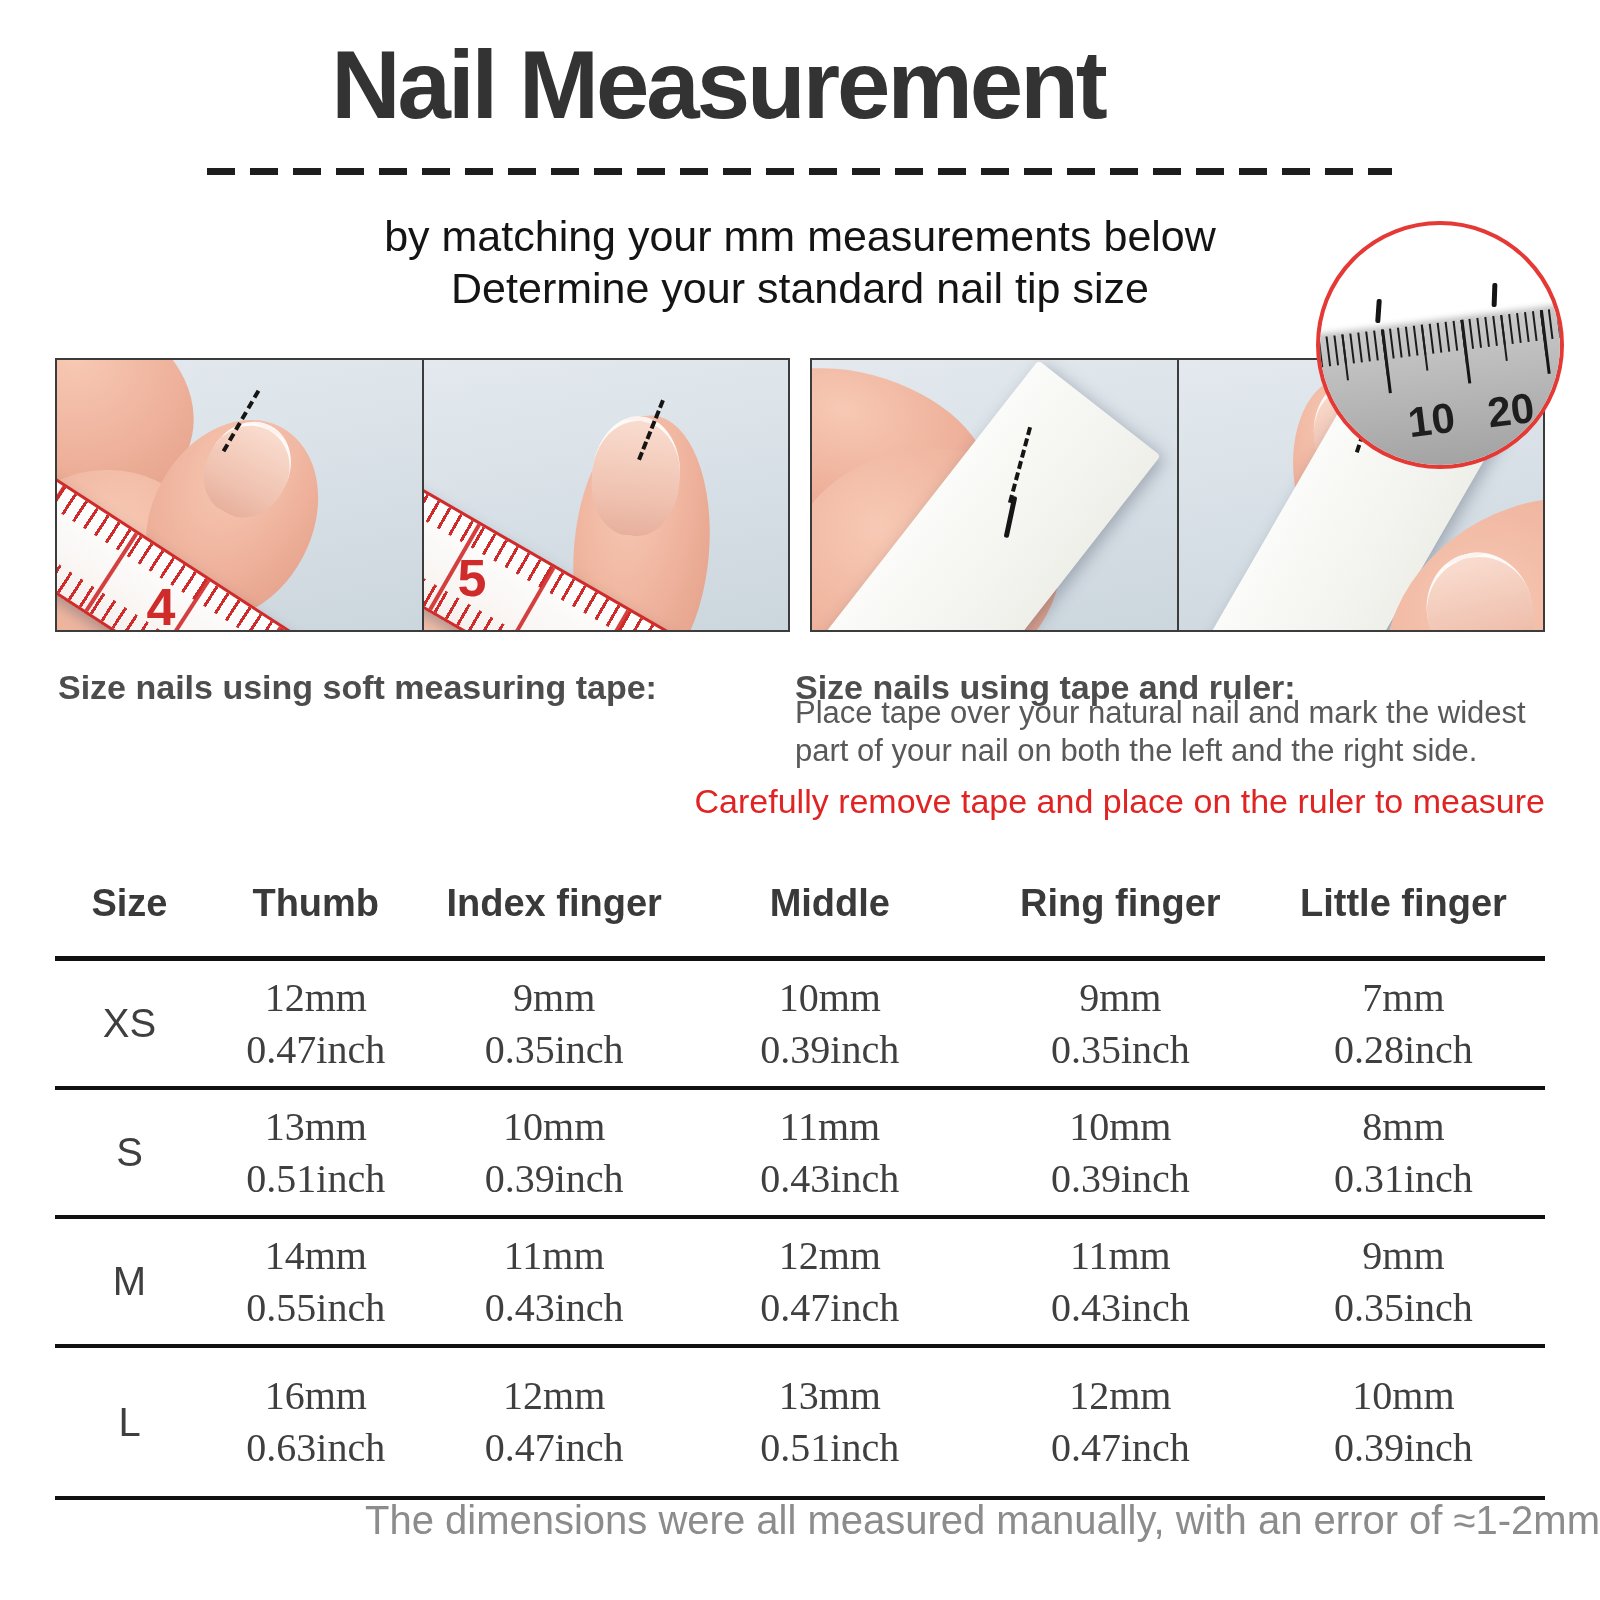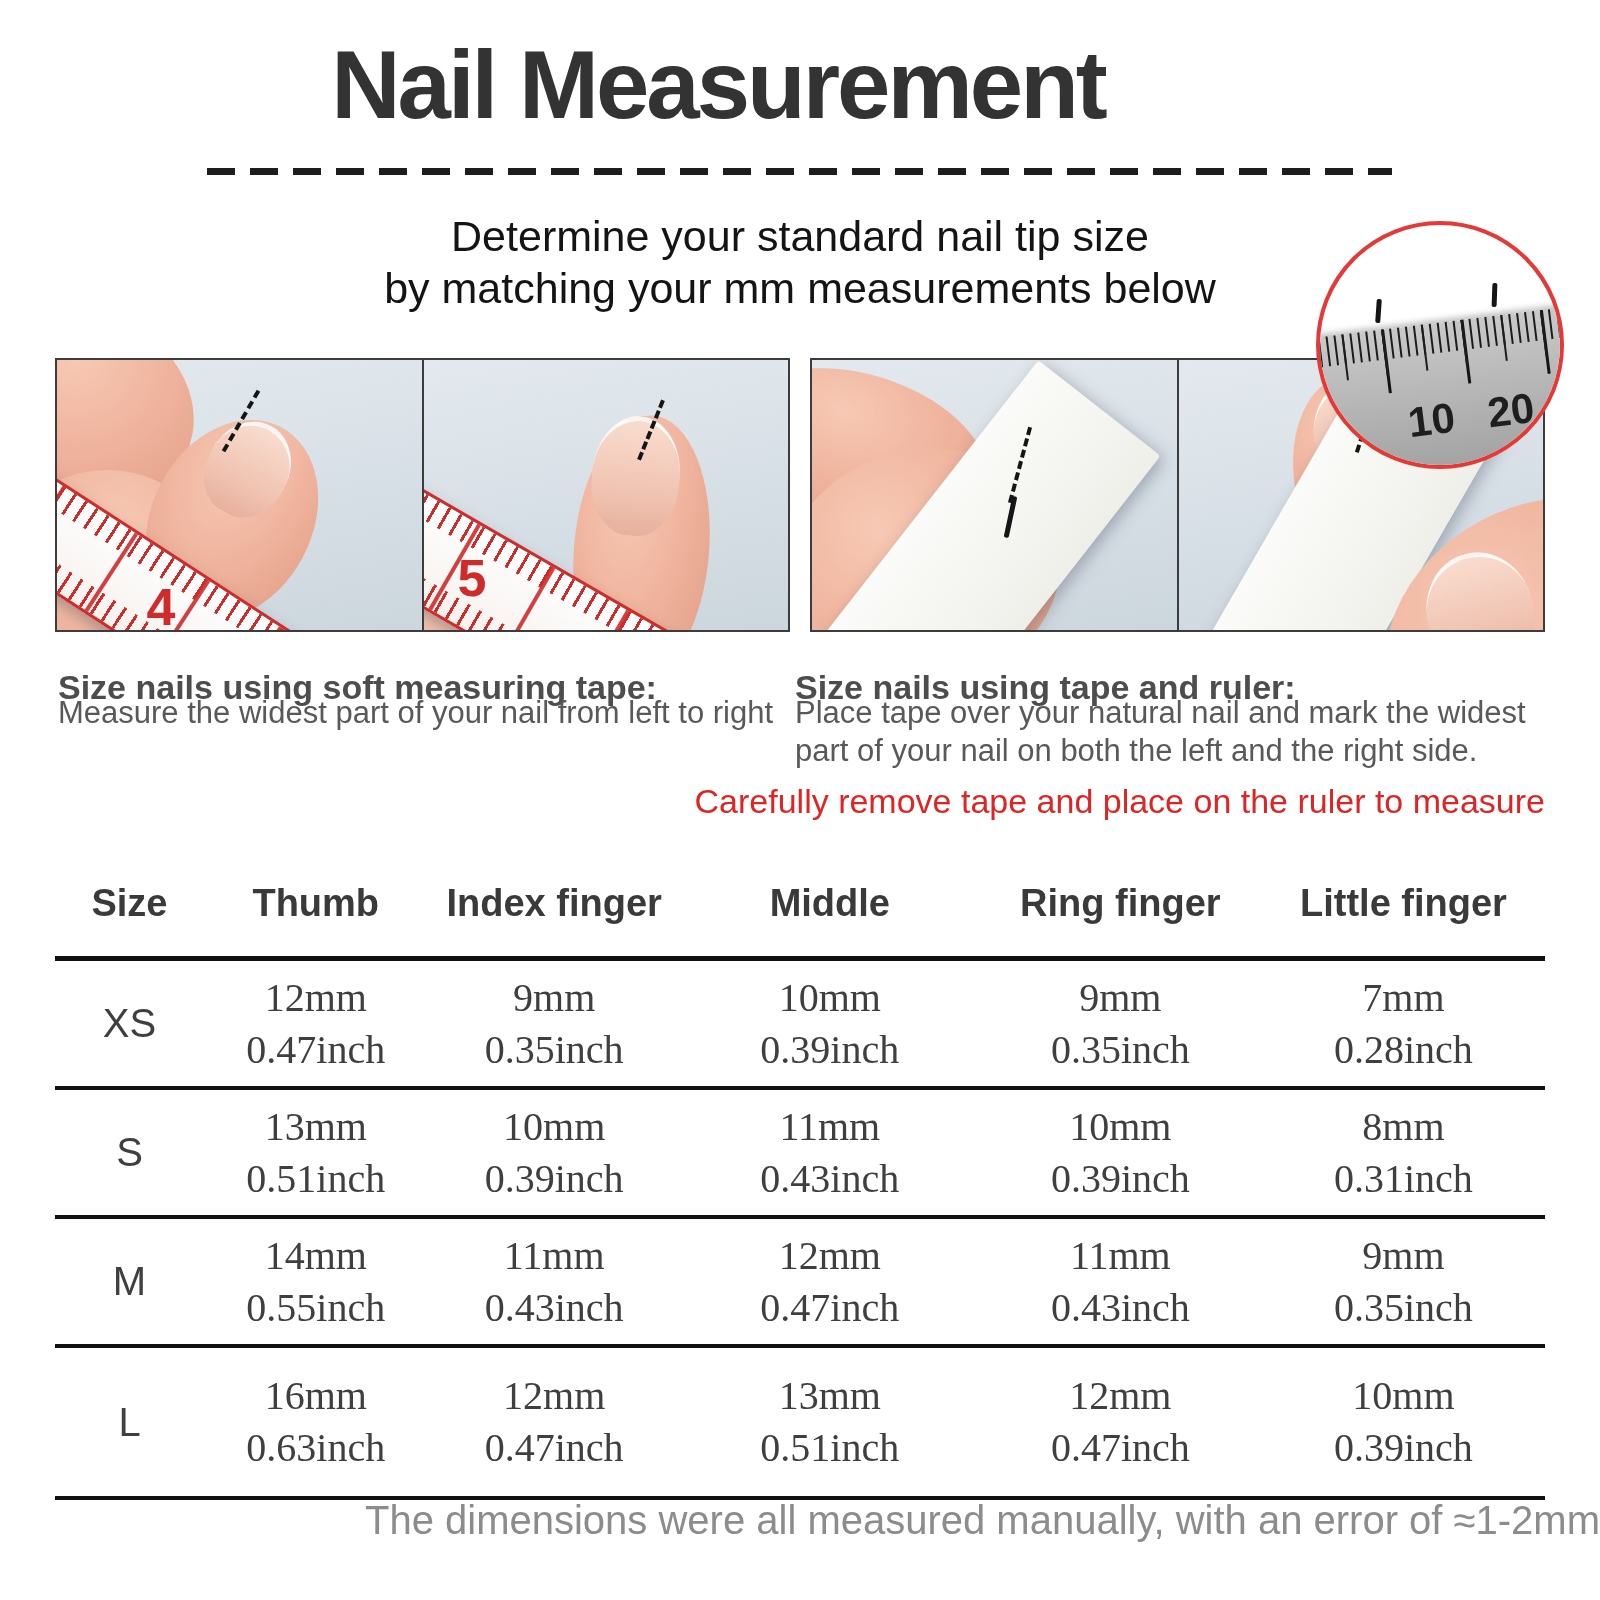--- a/index.html
+++ b/index.html
@@ -73,22 +73,22 @@
           font-size:40px;color:#8c8c8c;}
 </style>
 </head>
 <body>
 
 <div class="page">
 
   <div class="title">Nail Measurement</div>
   <div class="dashline"></div>
   <div class="subtitle">
+    <div>by matching your mm measurements below</div>
     <div>Determine your standard nail tip size</div>
-    <div>by matching your mm measurements below</div>
   </div>
 
   <div class="photo-block pb-left">
     <div class="panel">
       <div class="skin" style="left:-90px;top:-50px;width:230px;height:190px;transform:rotate(25deg);"></div>
       <div class="skin" style="left:-70px;top:110px;width:240px;height:240px;transform:rotate(35deg);"></div>
       <div class="skin" style="left:95px;top:55px;width:160px;height:210px;transform:rotate(28deg);"></div>
       <div class="nail" style="left:150px;top:60px;width:82px;height:98px;transform:rotate(28deg);"></div>
       <div class="tape-red" style="left:-90px;top:60px;width:620px;transform:rotate(33deg);transform-origin:left top;">
         <span class="tape-num" style="left:250px;top:18px;transform:rotate(-33deg);">4</span>
@@ -131,21 +131,20 @@
     <div class="penmark" style="left:56px;top:74px;transform:rotate(4deg);"></div>
     <div class="penmark" style="left:172px;top:58px;transform:rotate(2deg);"></div>
     <div class="ruler">
       <span class="ruler-num" style="left:118px;">10</span>
       <span class="ruler-num" style="left:198px;">20</span>
     </div>
   </div>
 
   <div class="cap-head" style="left:58px;">Size nails using soft measuring tape:</div>
   <div class="cap-body" style="left:58px;">
-    <div>Measure the widest part of your nail from left to right</div>
   </div>
   <div class="cap-head" style="left:795px;">Size nails using tape and ruler:</div>
   <div class="cap-body" style="left:795px;">
     <div>Place tape over your natural nail and mark the widest</div>
     <div>part of your nail on both the left and the right side.</div>
   </div>
   <div class="warning">Carefully remove tape and place on the ruler to measure</div>
 
   <table class="size">
     <colgroup>

